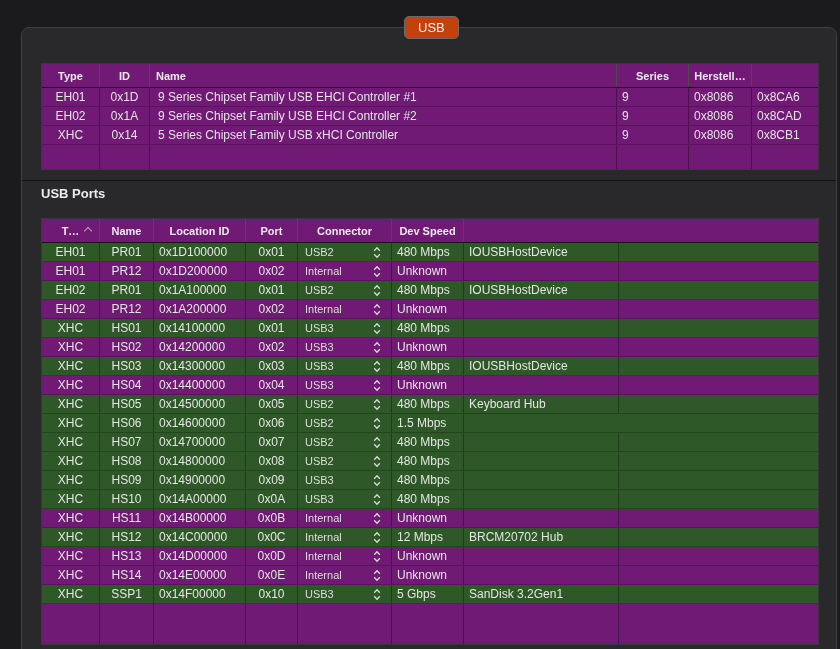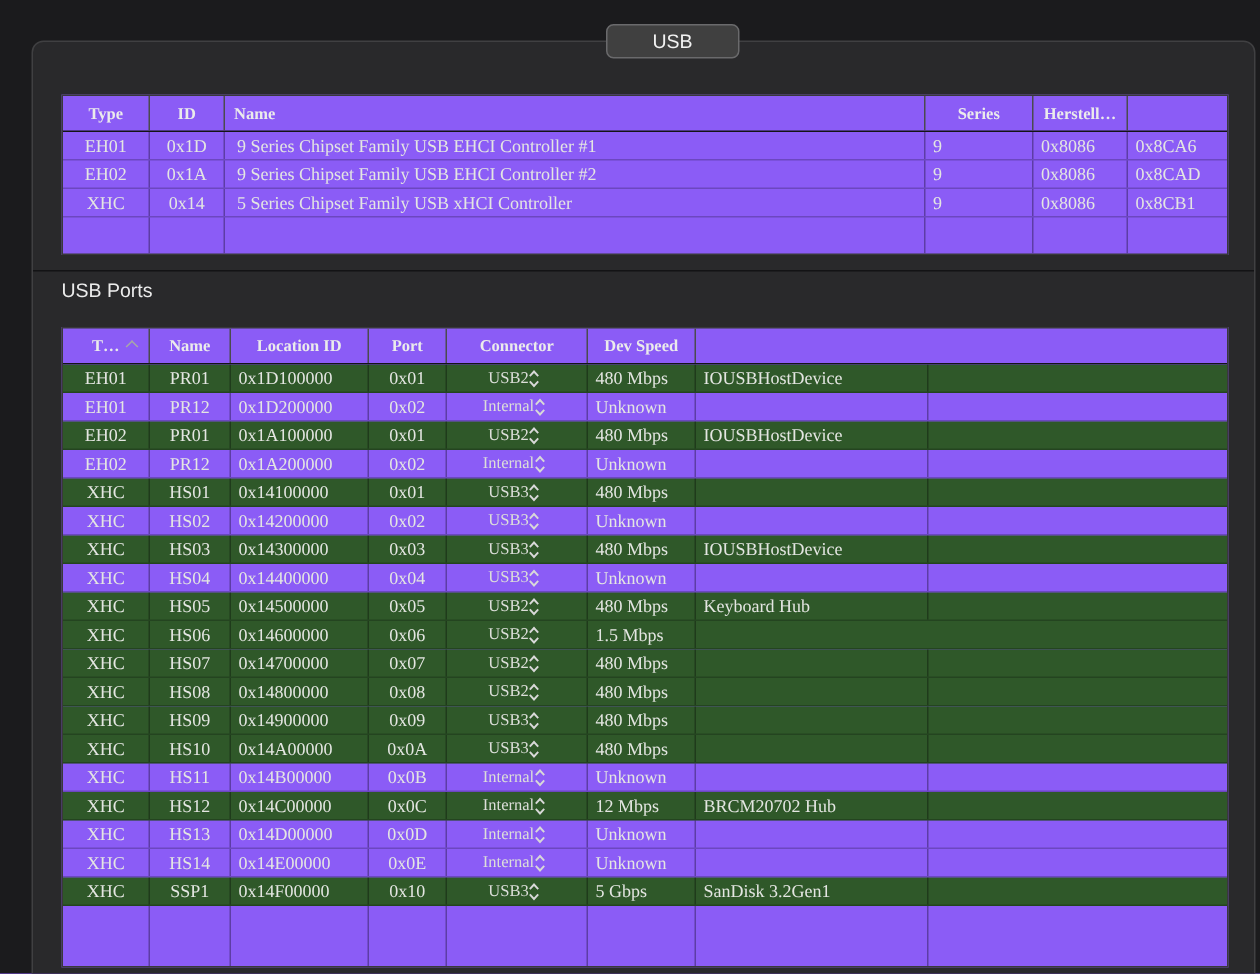--- a/index.html
+++ b/index.html
@@ -10,31 +10,31 @@
     font-family:"Liberation Sans","DejaVu Sans",sans-serif;
     overflow:hidden;
     color:#e4e6e2;
   }
   .panel {
     position:absolute; left:21px; top:27px; width:816px; height:640px;
     background:#29292b; border:1px solid #404042; border-radius:8px;
   }
   .tab {
     position:absolute; left:404px; top:16px; height:23px; z-index:3;
-    padding:0 30px; background:#404040; border:1px solid #6a6a6c;
+    padding:0 13px; background:#c2410c; border:1px solid #6a6a6c;
     border-radius:5px; color:#f2f2f2; font-size:13px; line-height:21px;
   }
   .sep { position:absolute; left:0; top:152px; width:100%; height:1px; background:#131315; }
   .ports-title {
     position:absolute; left:19px; top:158px;
-    font-size:13px; font-weight:normal; color:#ececec;
+    font-size:13px; font-weight:bold; color:#ececec;
   }
   .tbl {
-    position:absolute; background:#8b5cf6; border:1px solid #39393b;
-    display:flex; flex-direction:column; overflow:hidden;font-family:Liberation Serif, serif;
+    position:absolute; background:#701a75; border:1px solid #39393b;
+    display:flex; flex-direction:column; overflow:hidden;
   }
   .tbl.ctrl  { left:19px; top:35px;  width:778px; height:107px; }
   .tbl.ports { left:19px; top:190px; width:778px; height:427px; }
   .thead { display:flex; flex:0 0 24px; height:24px; border-bottom:1px solid #141416; }
   .th {
     font-size:11px; font-weight:bold; color:#ebebeb;
     display:flex; align-items:center; justify-content:center;
     border-right:1px solid #4b4b4d; position:relative; white-space:nowrap; overflow:hidden;
   }
   .th.hleft { justify-content:flex-start; padding-left:6px; }
@@ -55,21 +55,21 @@
   .td.center { justify-content:center; }
   .td.left   { padding-left:5px; }
   .td.pad8   { padding-left:8px; }
   .td.pad4   { padding-left:4px; }
   .td:last-child { border-right:none; }
   
   .ct0{width:58px}.ct1{width:50px}.ct2{width:467px}.ct3{width:72px}.ct4{width:63px}.ct5{flex:1}
   
   .pt0{width:58px}.pt1{width:54px}.pt2{width:92px}.pt3{width:52px}.pt4{width:94px}.pt5{width:72px}.pt6{width:155px}.pt7{flex:1}
   .popup {
-    justify-content:center; padding:0 10px 0 7px;
+    justify-content:space-between; padding:0 10px 0 7px;
     font-size:11px; color:#dcded9;
   }
   .popup .pop-ic { display:flex; align-items:center; }
 </style>
 </head>
 <body>
 
 <div class="tab">
   <span>USB</span>
 </div>

